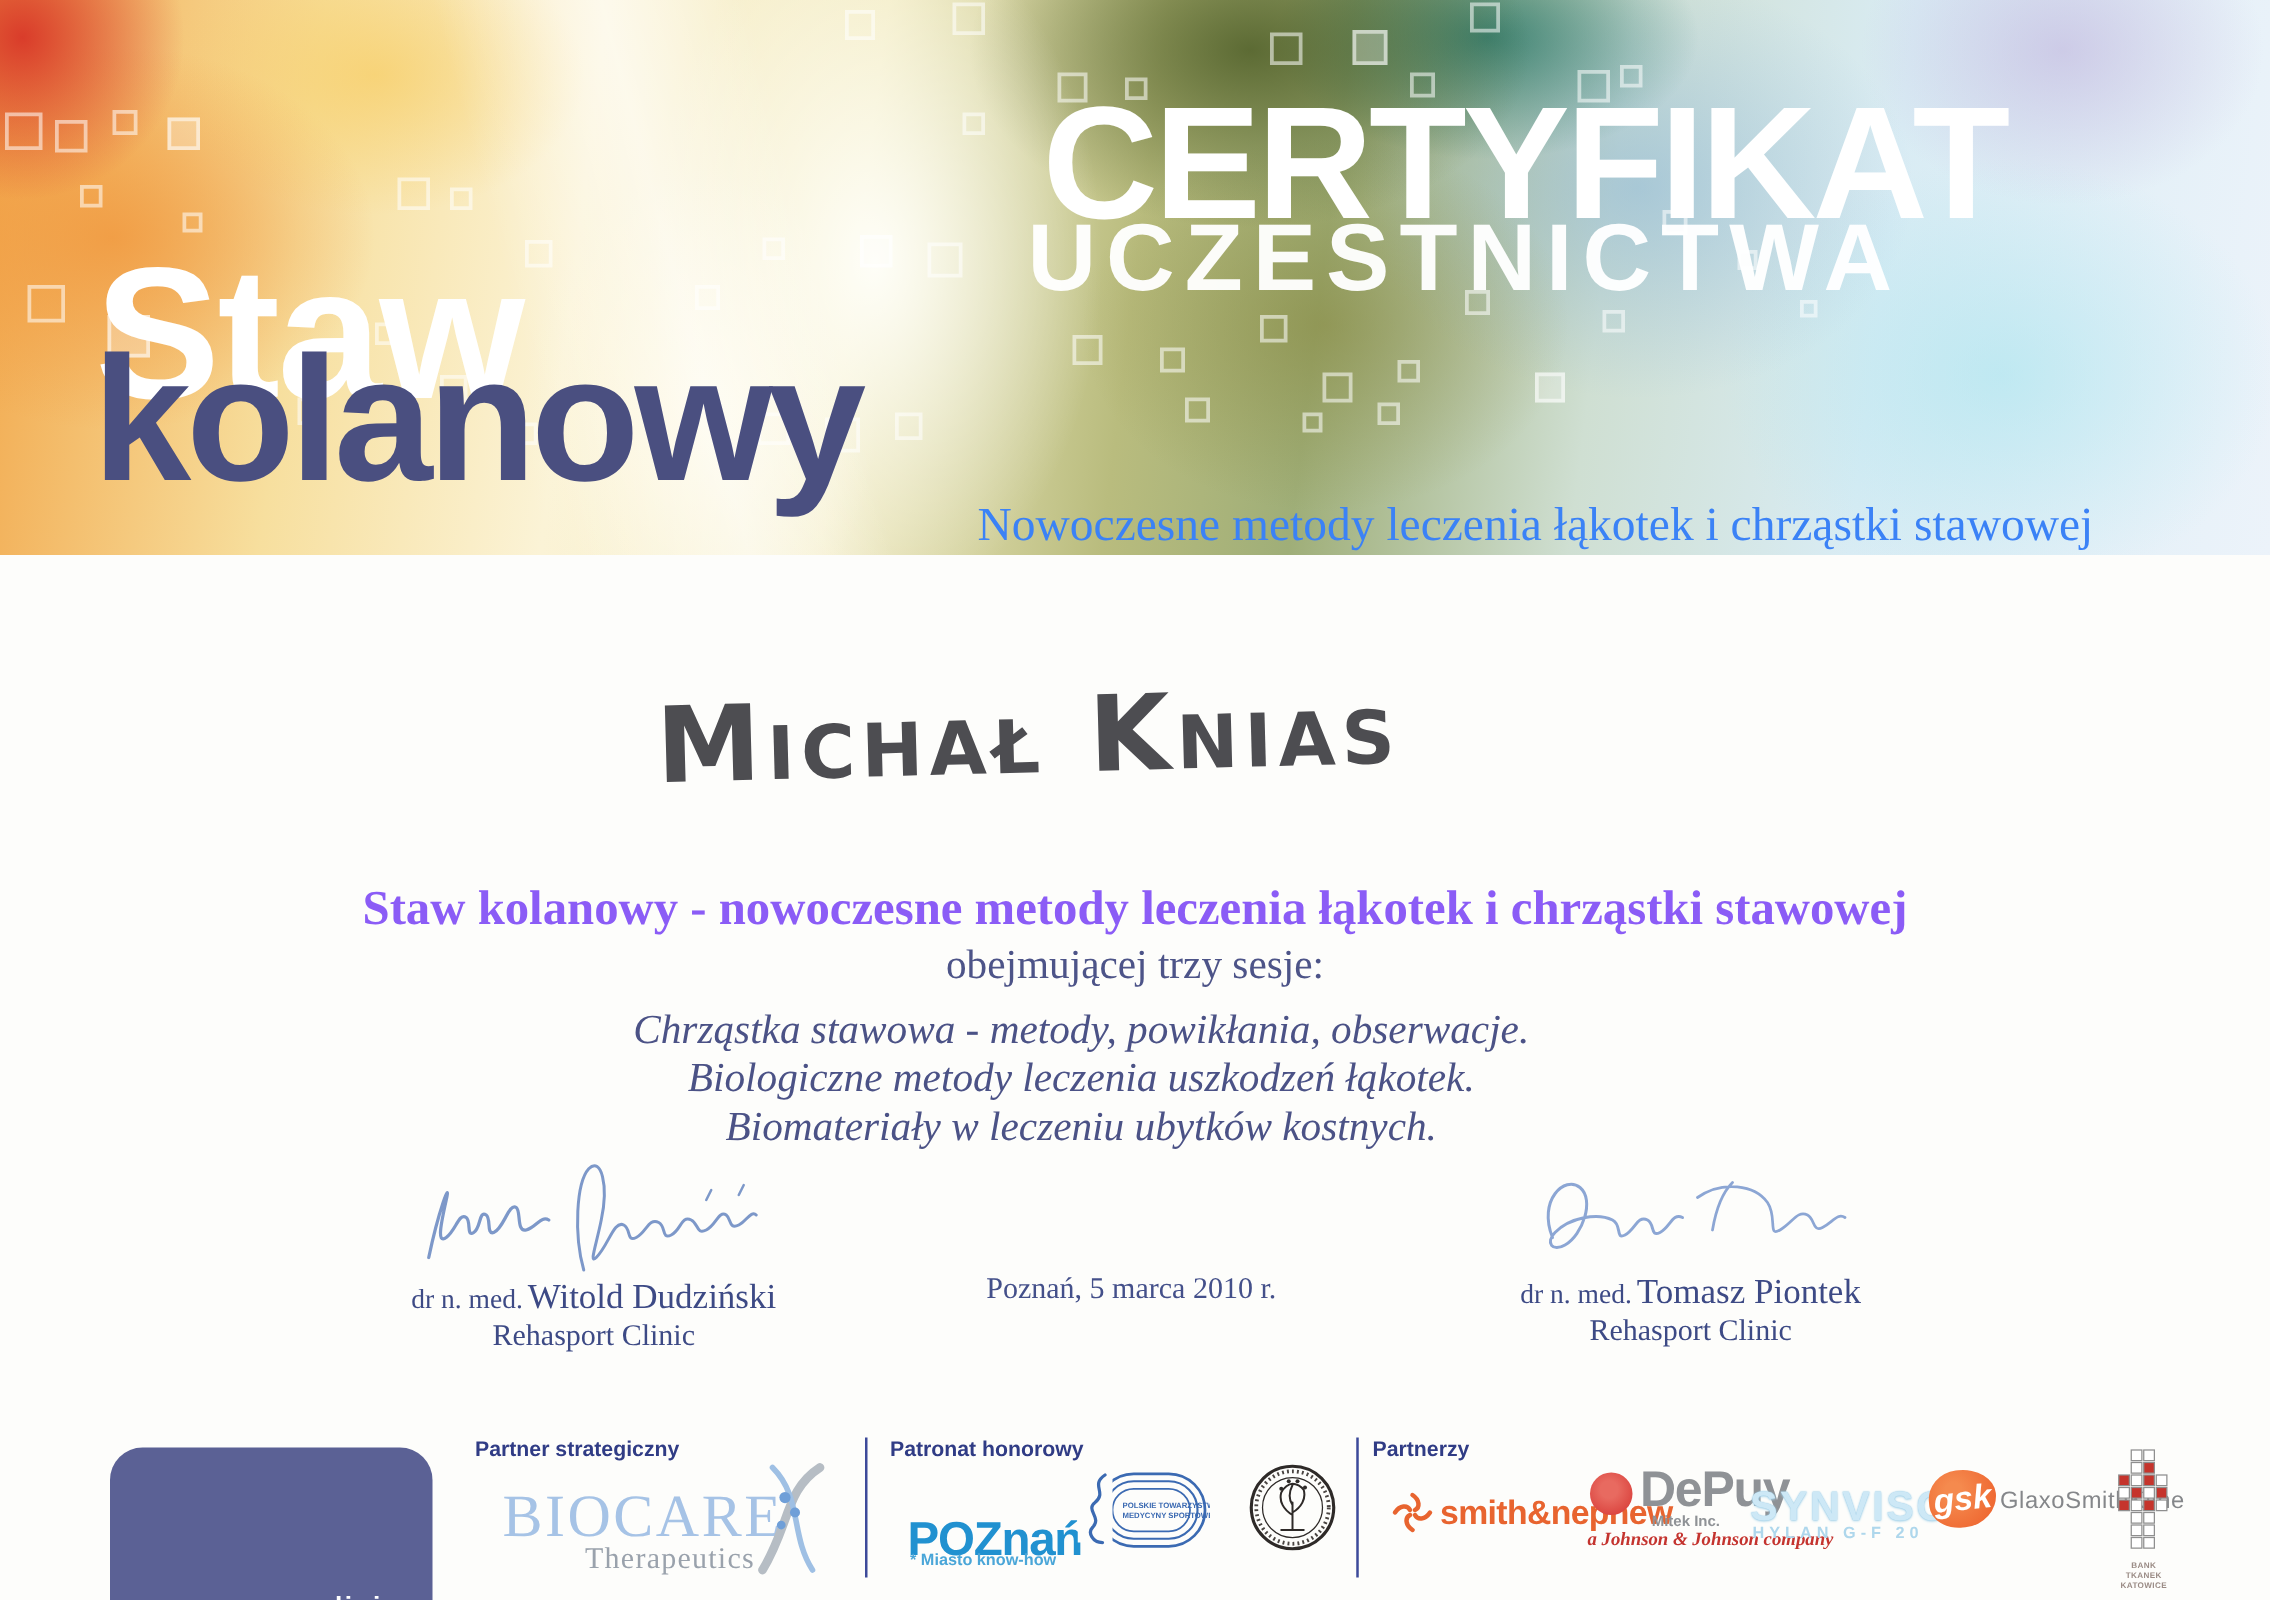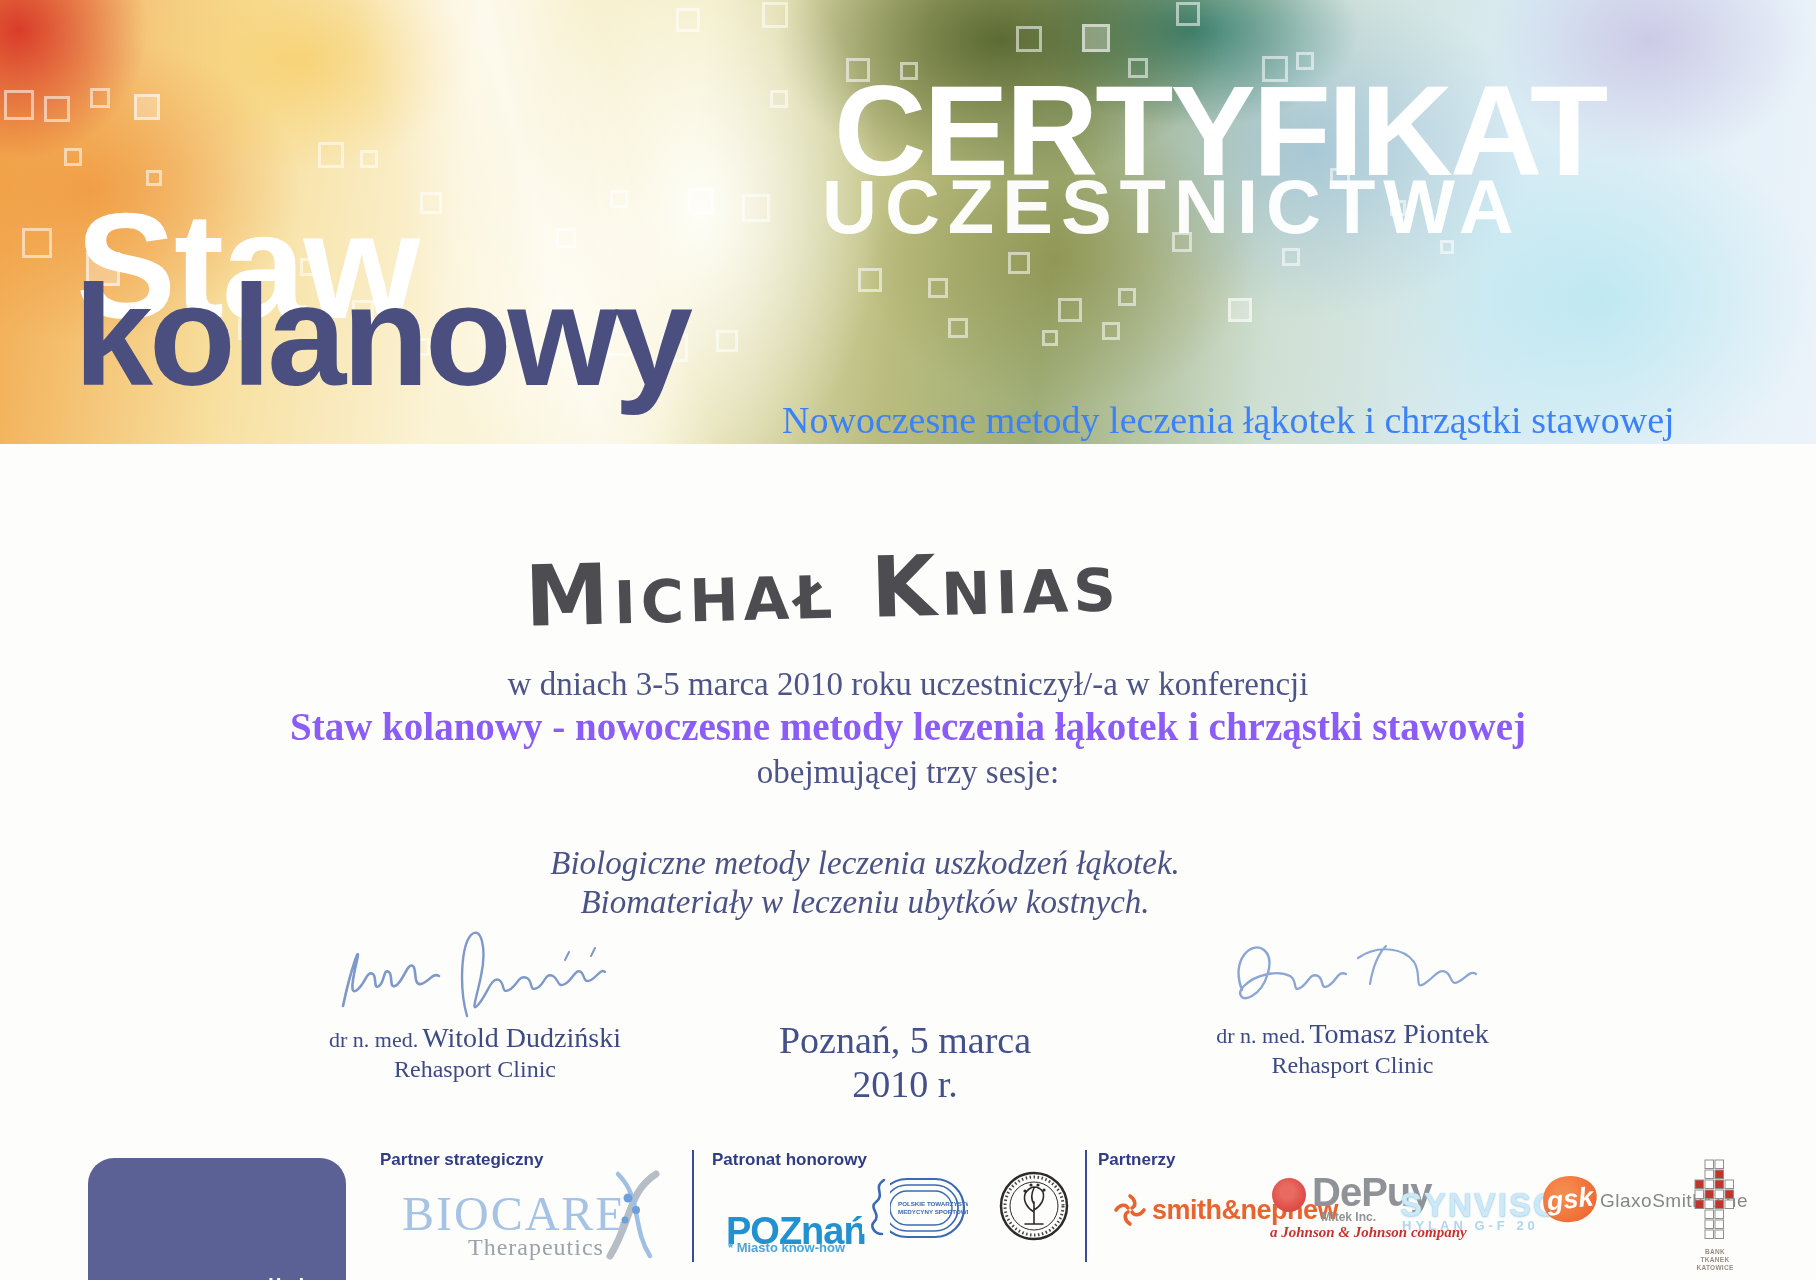--- a/index.html
+++ b/index.html
@@ -53,21 +53,21 @@
   
   .sig-block { position:absolute; text-align:center; }
   .sig-left { left:300px; top:928px; width:350px; }
   .sig-right { left:1180px; top:928px; width:345px; }
   .sig-svg { display:block; margin:0 auto; }
   .sig-name { margin-top:2px; font-family:"Liberation Serif", serif; color:#3d4a85; white-space:nowrap; }
   .sig-name .pfx { font-size:22px; }
   .sig-name .nm { font-size:28px; }
   .sig-org { font-family:"Liberation Serif", serif; font-size:24px; color:#3d4a85; margin-top:2px; }
   .sig-date { position:absolute; left:740px; top:1018px; width:330px; text-align:center;
-    font-family:"Liberation Serif", serif; font-size:38px; color:#44508a; }
+    font-family:"Liberation Serif", serif; font-size:24px; color:#44508a; }
 
   
   .rehasport { position:absolute; left:88px; top:1158px; width:258px; height:150px;
     background:#5b6195; border-radius:26px; color:#fff; }
   .reha-line { position:absolute; left:16px; top:24px; font-size:46px; font-style:italic;
     letter-spacing:-1px; white-space:nowrap; }
   .reha-line .b { font-weight:800; }
   .reha-line .l { font-weight:300; }
   .reha-line sup { font-size:15px; font-weight:400; vertical-align:28px; }
   .reha-clinic { position:absolute; right:26px; top:72px; font-size:21px; font-weight:700; letter-spacing:2px;margin-top:44px; }
@@ -176,23 +176,23 @@
     <div class="cert-sub">UCZESTNICTWA</div>
     <div class="staw">Staw</div>
   </div>
   <div class="kolanowy">kolanowy</div>
   <div class="subtitle">Nowoczesne metody leczenia łąkotek i chrząstki stawowej</div>
 
   <div class="name-row">
     <span class="p-name">Michał Knias</span>
   </div>
 
-  <div class="bline intro">w dniach 3-5 marca 2010 roku uczestniczył/-a w konferencji</div>
   <div class="bline conf-title">Staw kolanowy - nowoczesne metody leczenia łąkotek i chrząstki stawowej</div>
   <div class="bline sessions-intro">obejmującej trzy sesje:</div>
+  <div class="bline session s1">Chrząstka stawowa - metody, powikłania, obserwacje.</div>
   <div class="bline session s2">Biologiczne metody leczenia uszkodzeń łąkotek.</div>
   <div class="bline session s3">Biomateriały w leczeniu ubytków kostnych.</div>
 
   <div class="sig-block sig-left">
     <svg class="sig-svg" width="320" height="92" viewBox="0 0 320 92">
       <path d="M28,78 C36,40 46,14 42,32 C38,50 34,68 42,62 C50,56 52,42 58,46 C62,49 58,62 64,58 C70,54 68,40 74,44 C78,47 74,60 80,58 C88,55 92,34 98,38 C102,41 98,58 106,56 C114,54 118,44 124,48" stroke="#7d98c9" fill="none" stroke-width="2.6" stroke-linecap="round"></path>
       <path d="M152,88 C144,60 146,18 156,7 C166,-3 172,20 166,48 C162,68 156,84 162,78 C172,68 176,48 184,52 C190,55 186,66 194,62 C202,58 204,46 212,50 C218,53 214,64 222,60 C230,56 230,44 238,48 C244,51 242,60 250,56 C258,52 260,40 266,44 C270,47 268,56 276,52 C282,49 286,40 290,44" stroke="#7d98c9" fill="none" stroke-width="2.4" stroke-linecap="round"></path>
       <path d="M250,32 l4,-8 M276,28 l4,-8" stroke="#7d98c9" stroke-width="2" stroke-linecap="round"></path>
     </svg>
     <div class="sig-name">

